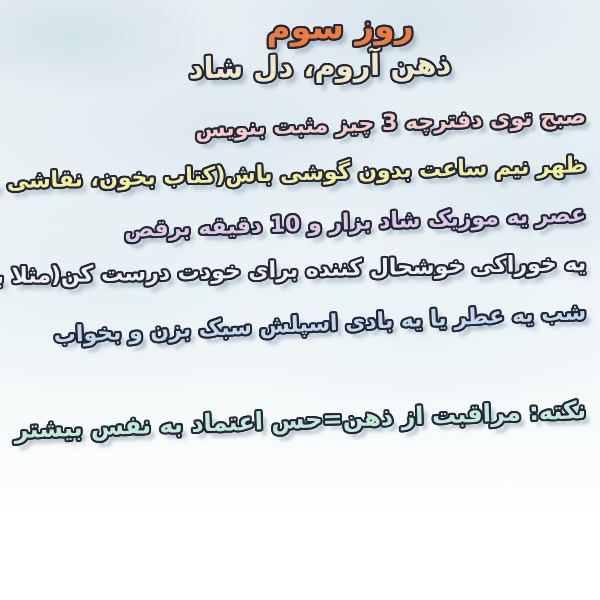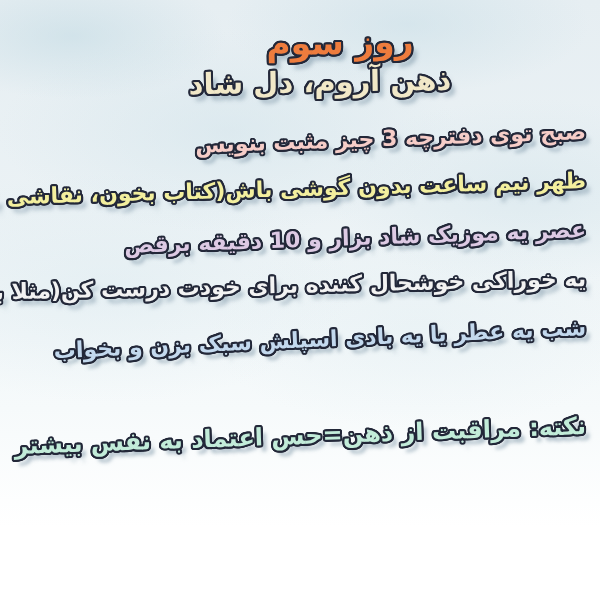--- a/index.html
+++ b/index.html
@@ -6,21 +6,21 @@
   * { margin: 0; padding: 0; box-sizing: border-box; }
   body {
     width: 600px; height: 600px;
     font-family: "DejaVu Sans", sans-serif;
     overflow: hidden;
   }
   .poster {
     position: relative;
     width: 600px; height: 600px;
     direction: rtl;
-    padding: 24px 14px 0 14px;
+    padding: 8px 14px 0 14px;
     background:
       radial-gradient(ellipse 220px 90px at 12% 6%, rgba(193,218,227,0.55), transparent 70%),
       radial-gradient(ellipse 260px 100px at 68% 4%, rgba(198,221,230,0.50), transparent 70%),
       radial-gradient(ellipse 320px 140px at 38% 22%, rgba(203,224,232,0.42), transparent 72%),
       radial-gradient(ellipse 280px 130px at 88% 32%, rgba(203,224,232,0.38), transparent 72%),
       radial-gradient(ellipse 340px 160px at 18% 48%, rgba(209,228,235,0.32), transparent 72%),
       radial-gradient(ellipse 300px 140px at 70% 55%, rgba(212,230,236,0.25), transparent 72%),
       linear-gradient(180deg, #e6eef2 0%, #ebf2f5 35%, #f6fafb 68%, #ffffff 88%, #ffffff 100%);
   }
   .outlined {

